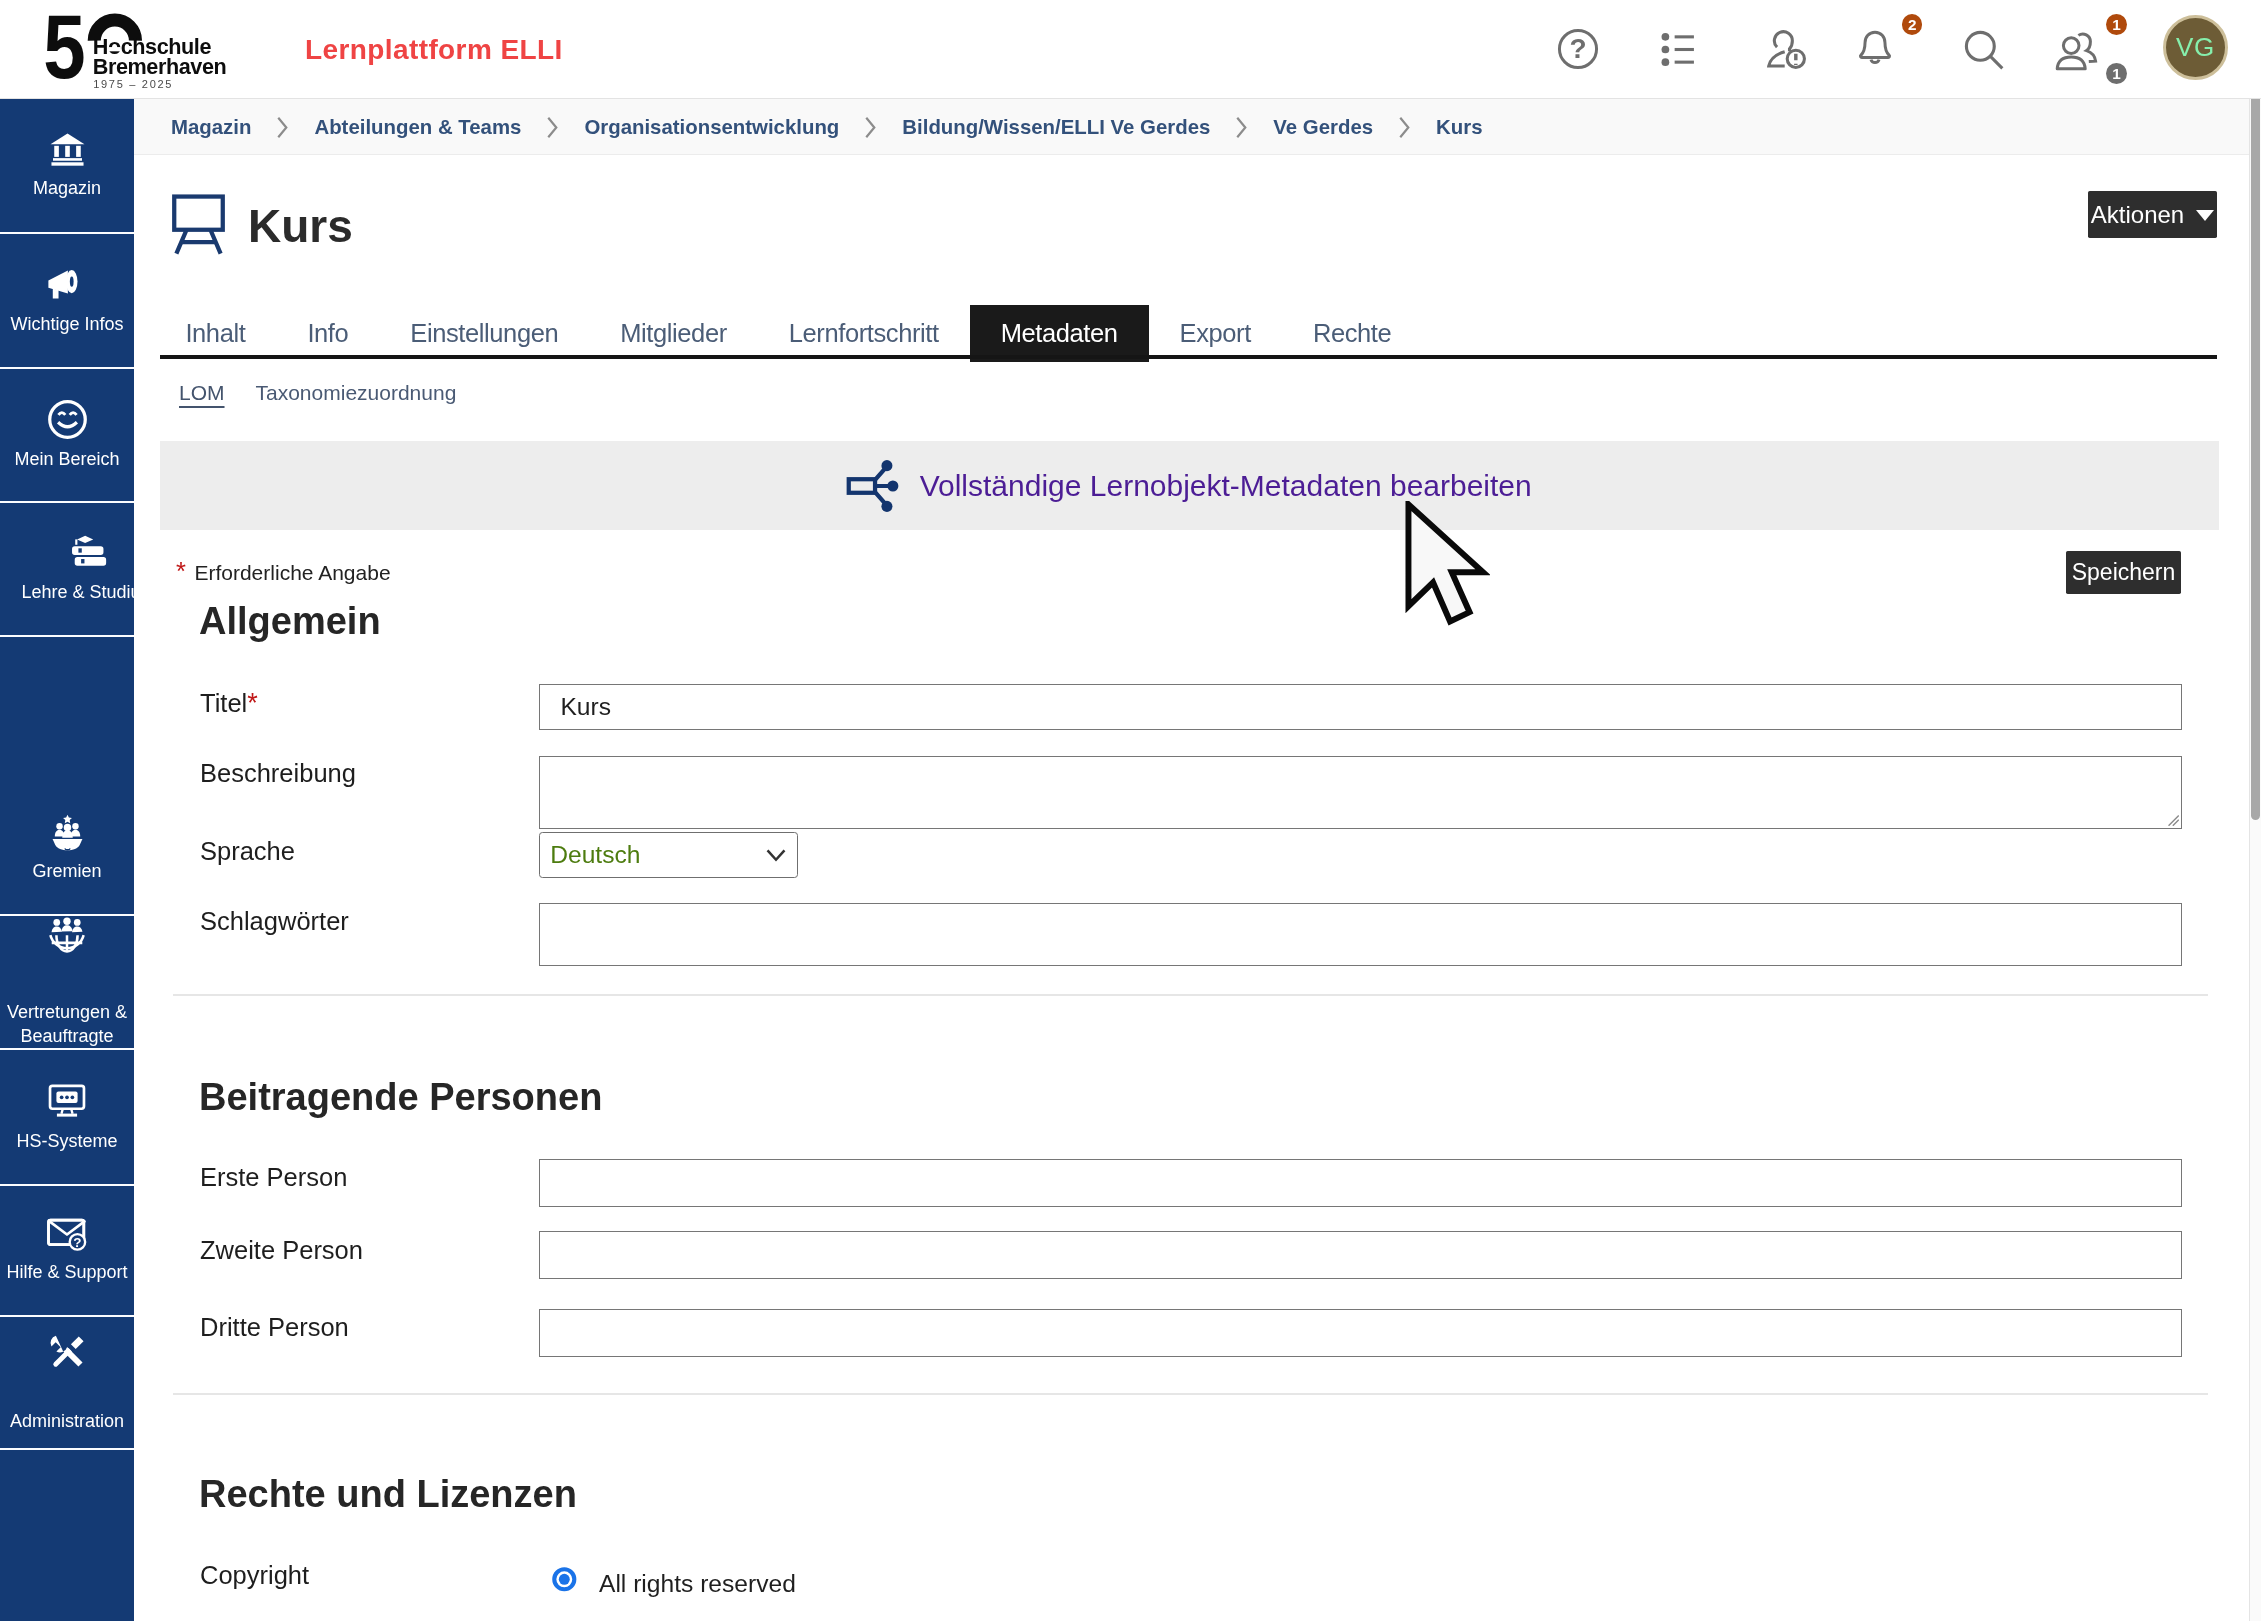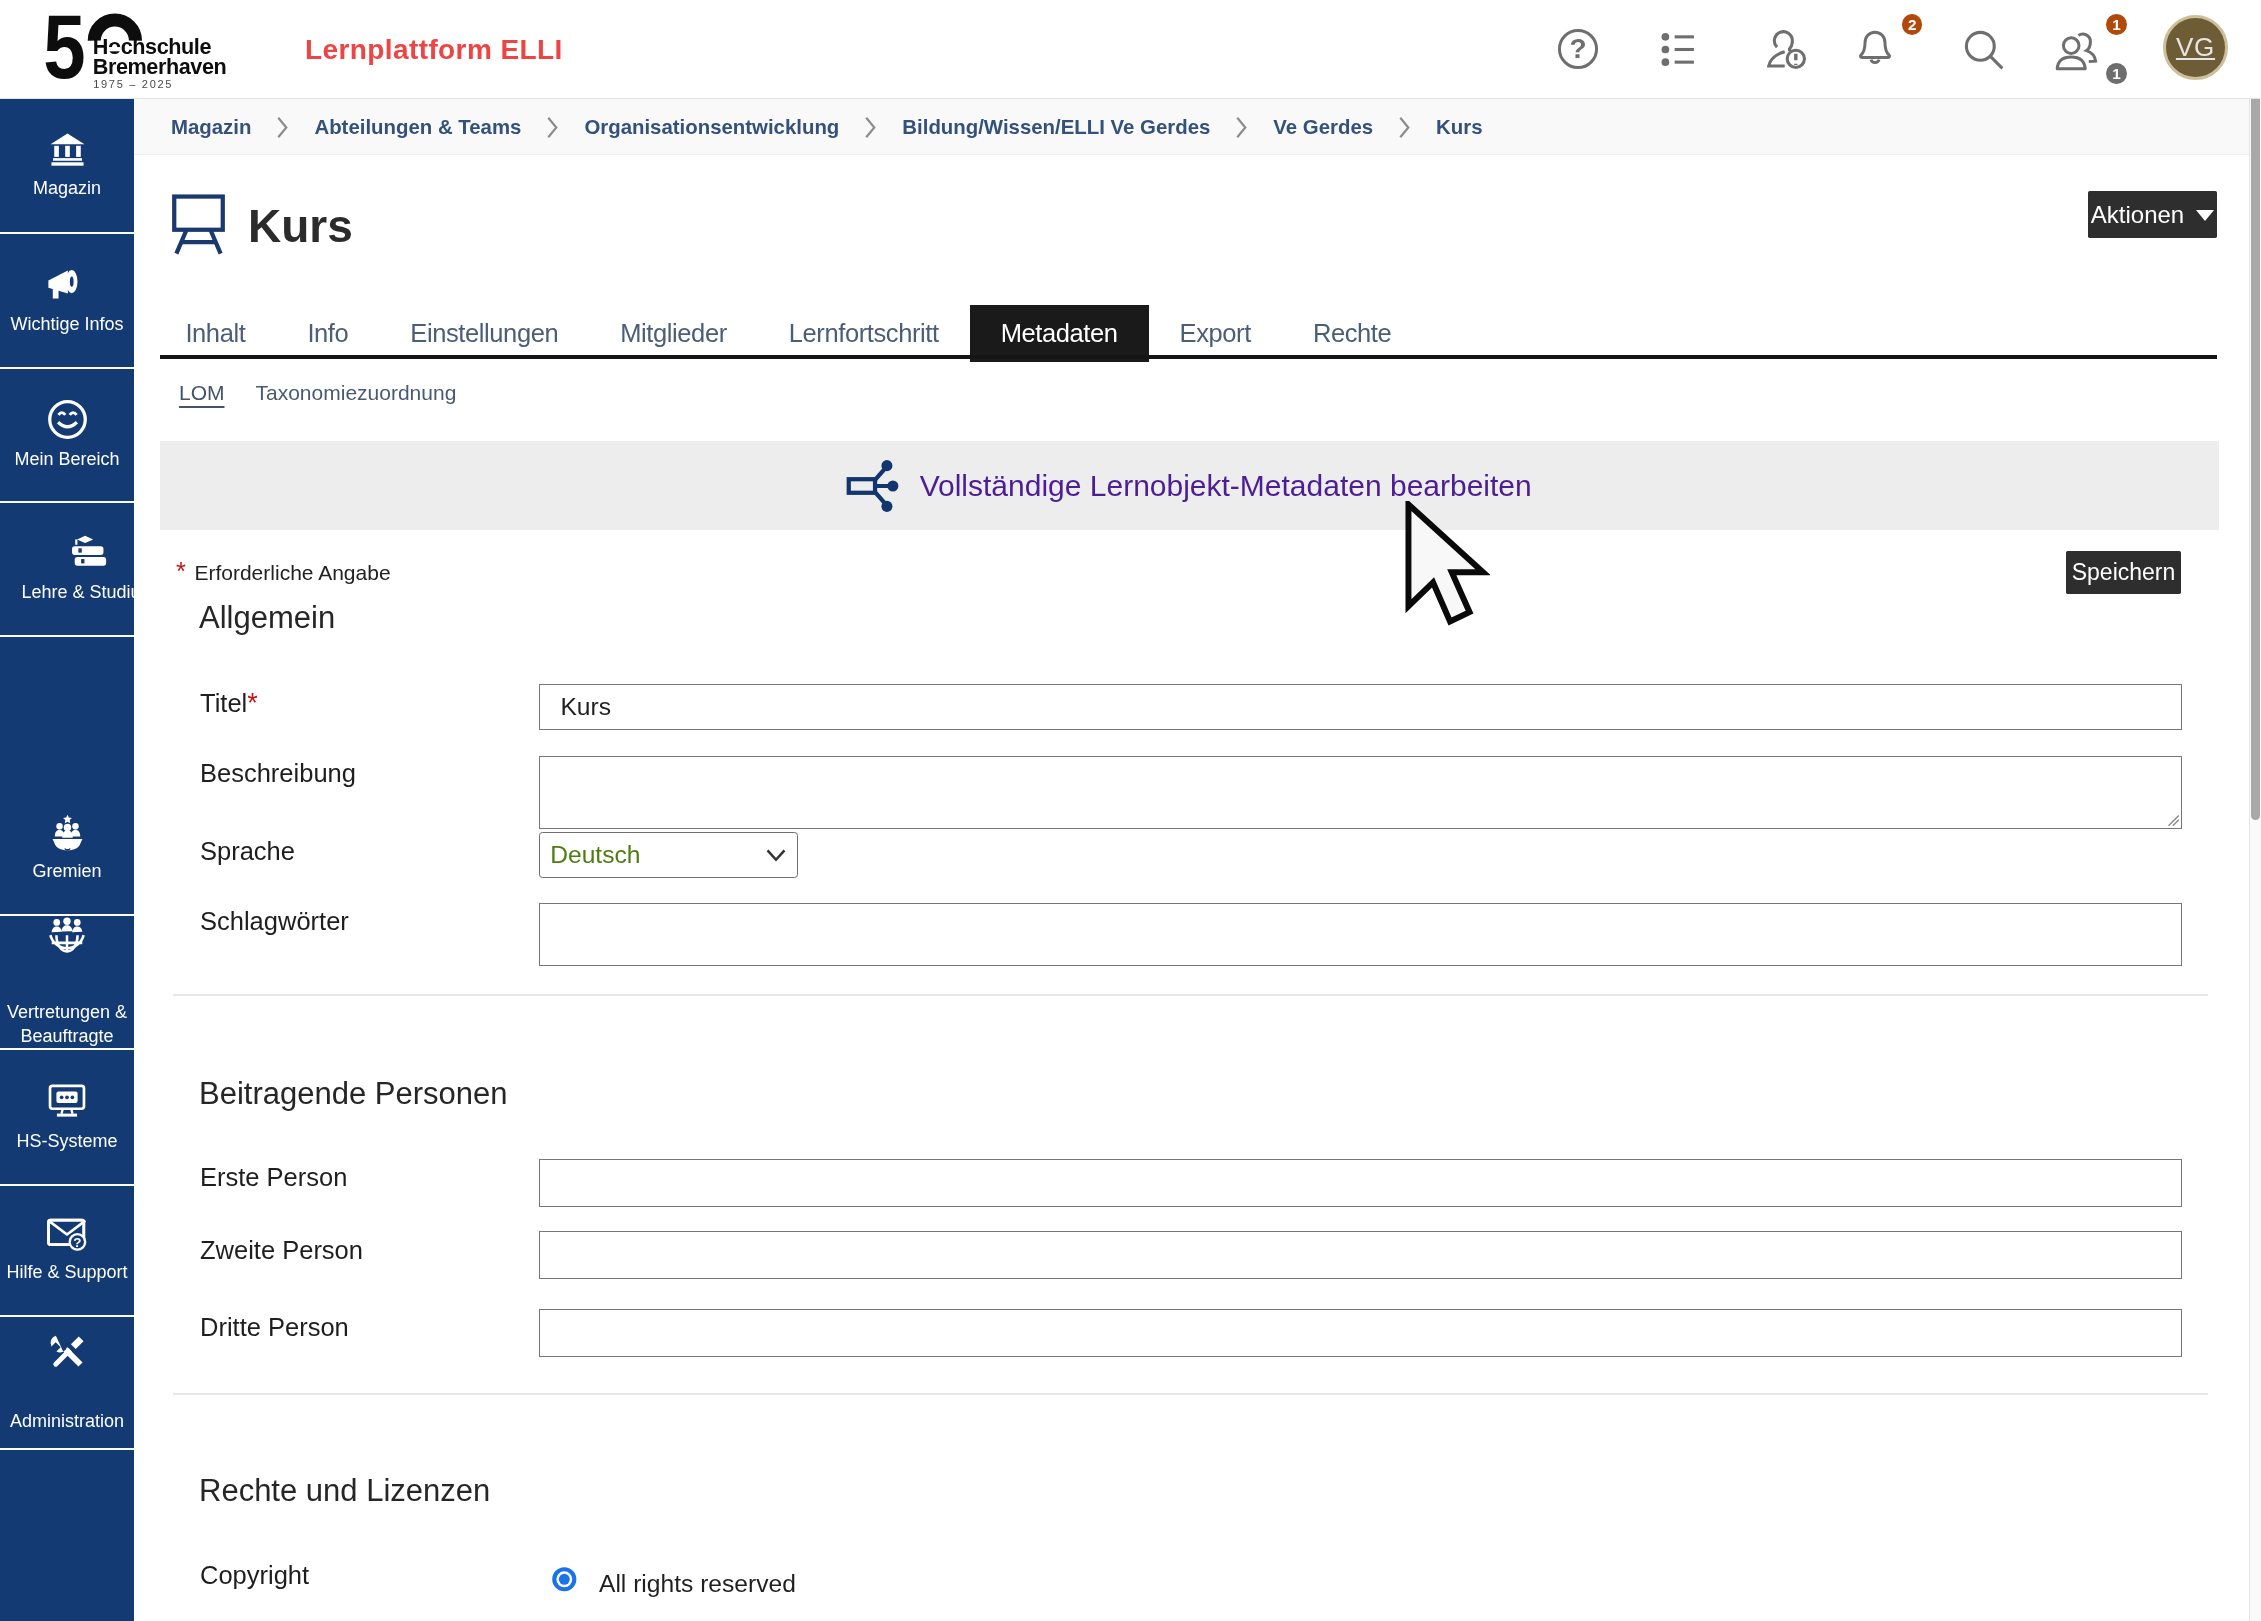--- a/index.html
+++ b/index.html
@@ -39,21 +39,21 @@
 
   
   #graybar { position:absolute; left:25.5px; top:286px; width:2059px; height:89px; background:#ededed; display:flex; align-items:center; justify-content:center; }
   #graybar .txt { font-size:30px; color:#4c1d95; margin-left:20.4px; }
 
   
   #req { position:absolute; left:42px; top:402px; font-size:21px; color:#222; }
   #req .star { color:#c01818; margin-right:8.5px; font-size:25.5px; }
   #btn-save { position:absolute; left:1932px; top:396px; width:115px; height:43px; background:#2e2e2e; color:#fff; font-size:23px; display:flex; align-items:center; justify-content:center; border-radius:1.7px; }
 
-  .sechead { position:absolute; left:65px; font-size:31px; font-weight:normal; color:#262626; }
+  .sechead { position:absolute; left:65px; font-size:38px; font-weight:bold; color:#262626; }
 
   .flabel { position:absolute; left:66px; font-size:25.5px; color:#1e1e1e; }
   .flabel .star { color:#c01818; font-size:27px; }
   .finput { position:absolute; left:405px; width:1643px; border:1.7px solid #767676; background:#fff; font-size:24.6px; color:#1f1f1f; padding-left:20.4px; display:flex; align-items:center; }
   .divider { position:absolute; left:39px; width:2035px; height:1.7px; background:#e6e6e6; }
 
   
   #sel { position:absolute; left:405px; top:677px; width:259px; height:46px; border:1.7px solid #6f6f6f; border-radius:3.4px; background:#fff; display:flex; align-items:center; padding-left:10.2px; font-size:24.6px; color:#4d7c0f; }
 
   
@@ -111,21 +111,21 @@
   </svg>
 
   <svg class="abs" style="left:2052px; top:27px;" width="48" height="48" viewBox="0 0 24 24" fill="none" stroke="#6e6e6e" stroke-width="1.5">
     <path d="M13.2 4.2 a3.8 3.8 0 0 1 6 3.1 c0 2.3 -.8 3.8 -1.9 4.5 c2.6.9 4.2 2.7 4.5 5.3 l-3.4.2"></path>
     <circle cx="9.6" cy="9.3" r="3.9"></circle>
     <path d="M2.6 20.9 c.3 -3.9 2.8 -5.9 7 -5.9 s6.7 2 7 5.9 Z" stroke-linejoin="round"></path>
   </svg>
   <div class="abs" style="left:2106px; top:14.4px; width:21px; height:21px; border-radius:50%; background:#b04a0c; color:#fff; font-size:15.3px; font-weight:bold; display:flex; align-items:center; justify-content:center;">1</div>
   <div class="abs" style="left:2106px; top:63px; width:21px; height:21px; border-radius:50%; background:#6e6e6e; color:#fff; font-size:15.3px; font-weight:bold; display:flex; align-items:center; justify-content:center;">1</div>
 
-  <div class="abs" style="left:2163px; top:15.3px; width:65px; height:65px; border-radius:50%; background:#6d5c36; border:3.4px solid #cdbf9a; color:#e5e5e5; font-size:26px; display:flex; align-items:center; justify-content:center; letter-spacing:0.8px;text-decoration:underline;">VG</div>
+  <div class="abs" style="left:2163px; top:15.3px; width:65px; height:65px; border-radius:50%; background:#6d5c36; border:3.4px solid #cdbf9a; color:#86efac; font-size:26px; display:flex; align-items:center; justify-content:center; letter-spacing:0.8px;">VG</div>
 </div>
 
 <div id="sidebar">
   <div class="scell" style="top:0; height:135px;">
     <svg width="37" height="37" viewBox="0 0 24 24" fill="#fff">
       <path d="M12 1.6 23 8.6 H1 Z"></path>
       <rect x="3.4" y="9.6" width="3" height="7.2"></rect>
         <rect x="10.5" y="9.6" width="3" height="7.2"></rect>
         <rect x="17.6" y="9.6" width="3" height="7.2"></rect>
       <rect x="2.6" y="17.6" width="18.8" height="1.7"></rect>

